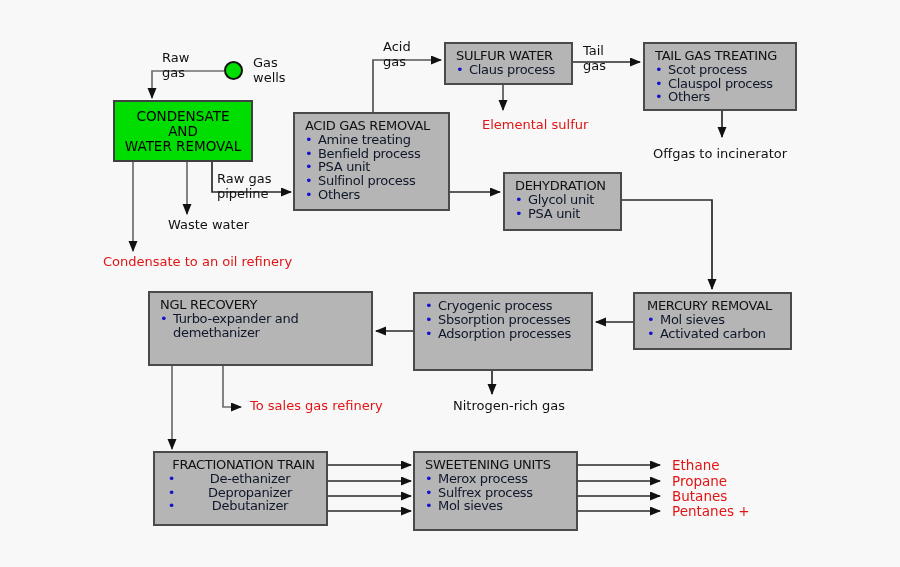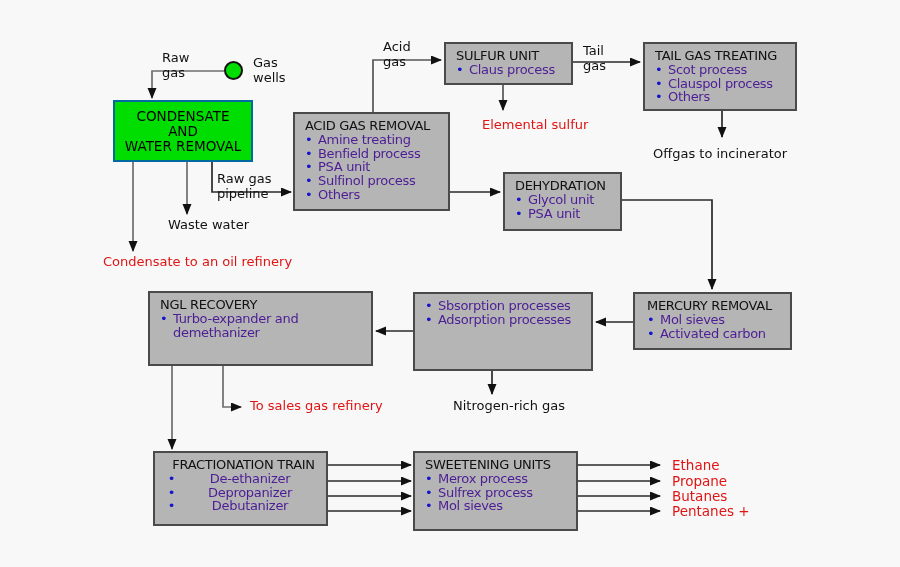--- a/index.html
+++ b/index.html
@@ -20,28 +20,28 @@
     background:#b5b5b5;
     border:2px solid #4a4a4a;
     box-sizing:border-box;
     padding:5px 4px 4px 10px;
     font-size:13px;
     line-height:13.8px;
     letter-spacing:-0.3px;
     color:#000;
   }
   .box-title{color:#111;white-space:pre-line;}
-  .bullet{display:flex;color:#4c1d95;}
+  .bullet{display:flex;color:#0f172a;}
   .bullet::before{content:"•";flex:0 0 13px;color:#1414cc;}
   .bullet .bt{flex:1 1 auto;}
 
   .greenbox{
     position:absolute;
     background:#00dd00;
-    border:2px solid #0369a1;
+    border:2px solid #404040;
     box-sizing:border-box;
     display:flex;align-items:center;justify-content:center;
     text-align:center;
     font-size:13.5px;line-height:15px;
     color:#000;
     white-space:pre-line;
   }
   .gas-well-circle{
     position:absolute;
     width:19px;height:19px;border-radius:50%;
@@ -136,21 +136,21 @@
       </div>
     <div class="bullet">
         <span class="bt">Sulfinol process</span>
       </div>
     <div class="bullet">
         <span class="bt">Others</span>
       </div>
   </div>
 
   <div class="box" style="left:444px;top:42px;width:129px;height:43px;">
-    <div class="box-title">SULFUR UNIT</div>
+    <div class="box-title">SULFUR WATER</div>
     <div class="bullet">
         <span class="bt">Claus process</span>
       </div>
   </div>
 
   <div class="box" style="left:643px;top:42px;width:154px;height:69px;">
     <div class="box-title">TAIL GAS TREATING</div>
     <div class="bullet">
         <span class="bt">Scot process</span>
       </div>
@@ -176,20 +176,23 @@
     <div class="box-title">MERCURY REMOVAL</div>
     <div class="bullet">
         <span class="bt">Mol sieves</span>
       </div>
     <div class="bullet">
         <span class="bt">Activated carbon</span>
       </div>
   </div>
 
   <div class="box" style="left:413px;top:292px;width:180px;height:79px;">
+    <div class="bullet">
+        <span class="bt">Cryogenic process</span>
+      </div>
     <div class="bullet">
         <span class="bt">Sbsorption processes</span>
       </div>
     <div class="bullet">
         <span class="bt">Adsorption processes</span>
       </div>
   </div>
 
   <div class="box" style="left:148px;top:291px;width:225px;height:75px;">
     <div class="box-title">NGL RECOVERY</div>

